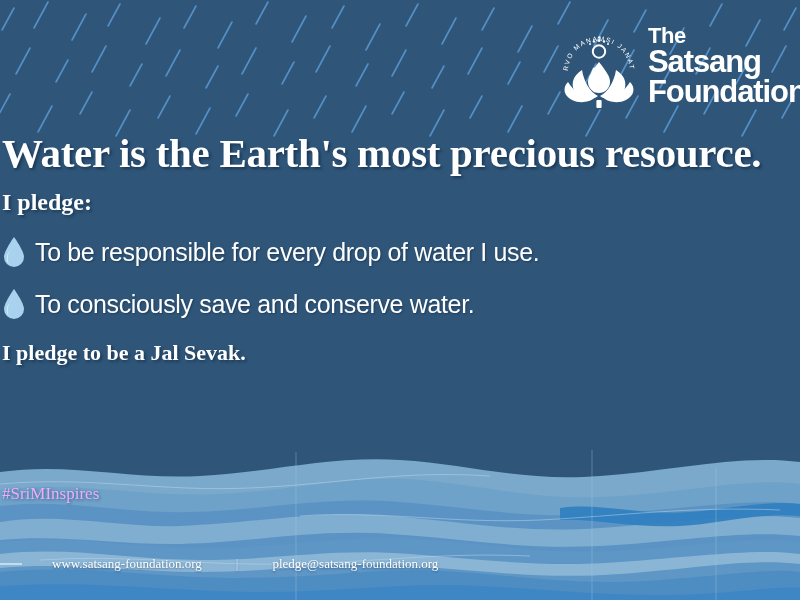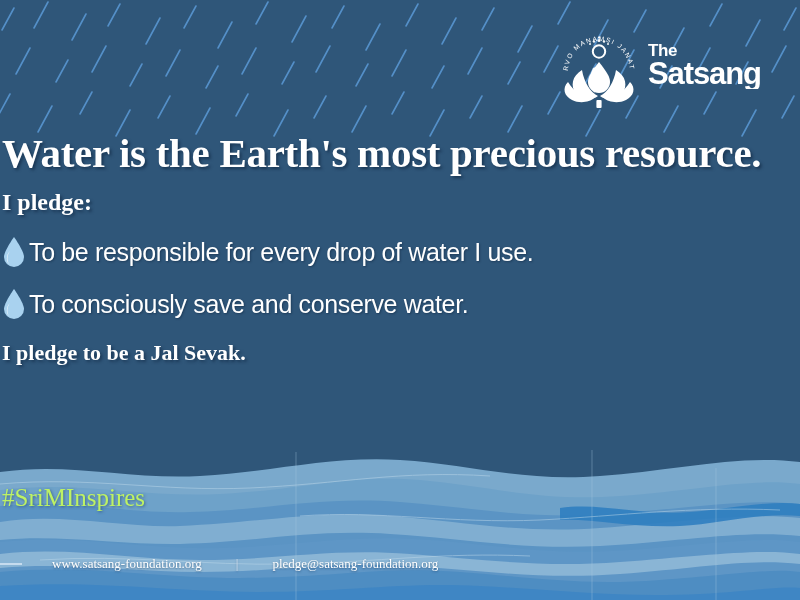--- a/index.html
+++ b/index.html
@@ -33,21 +33,21 @@
     position:absolute; right:0px; top:22px;
     display:flex; align-items:center; gap:10px;
     width:240px;
   }
   #brand-emblem { flex:0 0 auto; width:78px; height:88px; }
   #brand-wordmark {
     color:#ffffff; line-height:0.97; overflow:hidden;
     white-space:nowrap; width:170px;
   }
   .wm-the {
-    font-size:17px; font-weight:bold; letter-spacing:-0.4px;
+    font-size:22px; font-weight:bold; letter-spacing:-0.4px;
     display:block;
   }
   .wm-big {
     font-size:31px; font-weight:bold; letter-spacing:-1.1px;
     display:block;
   }
 
   
   #content { position:absolute; left:2px; top:132px; width:796px; }
 
@@ -65,21 +65,21 @@
     font-family:"Liberation Serif", serif;
     font-weight:bold;
     font-size:24px;
     color:#ffffff;
     margin-top:14px;
     text-shadow:2px 2px 3px rgba(10,30,55,0.5);
   }
 
   #pledge-list { margin-top:20px; list-style:none; }
   .pledge-item {
-    display:flex; align-items:center; gap:3px;
+    display:flex; align-items:center; gap:9px;
     margin-bottom:20px;
   }
   .drop-icon { flex:0 0 auto; width:24px; height:32px; }
   .pledge-text {
     font-size:25px;
     color:#ffffff;
     letter-spacing:-0.35px;
     text-shadow:1px 1px 2px rgba(10,30,55,0.45);
     white-space:nowrap;
   }
@@ -89,22 +89,22 @@
     font-weight:bold;
     font-size:22px;
     color:#ffffff;
     margin-top:4px;
     text-shadow:2px 2px 3px rgba(10,30,55,0.5);
   }
 
   #hashtag {
     position:absolute; left:2px; top:484px;
     font-family:"Liberation Serif", serif;
-    font-size:25px;
-    color:#bef264;
+    font-size:17px;
+    color:#f0abfc;
     text-shadow:1px 1px 3px rgba(20,50,85,0.55);
   }
 
   
   #footer-bar {
     position:absolute; left:0px; top:556px;
     display:flex; align-items:center; gap:28px;
     font-family:"Liberation Serif", serif;
     font-size:13px;
     color:#ffffff;
@@ -217,20 +217,21 @@
         <path d="M22 48 C 12 54, 10 64, 16 72 C 22 79, 32 79, 38 74 C 30 70, 24 60, 22 48 z"></path>
         <path d="M56 48 C 66 54, 68 64, 62 72 C 56 79, 46 79, 40 74 C 48 70, 54 60, 56 48 z"></path>
         <path d="M8 60 C 2 66, 4 74, 12 78 C 20 82, 30 80, 34 76 C 24 76, 14 70, 8 60 z"></path>
         <path d="M70 60 C 76 66, 74 74, 66 78 C 58 82, 48 80, 44 76 C 54 76, 64 70, 70 60 z"></path>
         <rect x="36.4" y="78" width="5.2" height="8" rx="1"></rect>
       </g>
     </svg>
     <div id="brand-wordmark">
       <span class="wm-the">The</span>
       <span class="wm-big">Satsang</span>
+      <span class="wm-big">Foundation</span>
     </div>
   </div>
 
   <div id="water-layer">
     <svg width="800" height="150" viewBox="0 0 800 150">
       <path d="M0,150 L0,22 C70,12 130,30 200,26 C280,21 330,6 400,10 C470,14 520,32 600,26 C670,21 740,4 800,12 L800,150 Z" fill="#7aa9cc"></path>
       <path d="M0,150 L0,40 C80,30 140,48 220,44 C300,40 350,24 420,30 C490,36 540,52 620,46 C700,40 750,28 800,34 L800,150 Z" fill="#6ea2c9"></path>
       <path d="M0,150 L0,56 C70,48 120,64 190,62 C270,60 320,46 400,52 C470,57 530,70 610,64 C690,58 750,48 800,54 L800,150 Z" fill="#5b94c4"></path>
       <path d="M0,72 C60,62 120,78 180,76 C260,73 310,60 390,66 C460,71 520,84 600,78 C680,72 750,62 800,68 L800,86 C740,80 680,92 600,96 C520,100 460,88 390,84 C310,79 260,92 180,94 C120,95 60,84 0,90 Z" fill="#8cb7d6" opacity="0.75"></path>
       <path d="M0,150 L0,92 C80,84 140,100 220,98 C300,96 350,84 430,90 C500,95 550,106 630,100 C710,94 760,86 800,92 L800,150 Z" fill="#5e96c6"></path>

